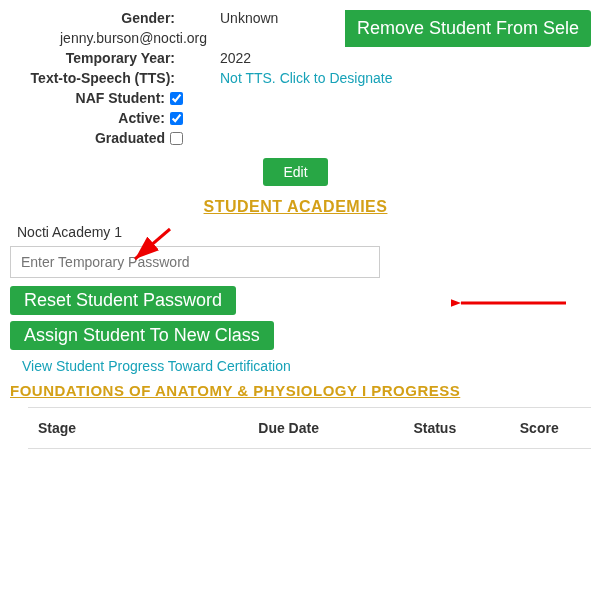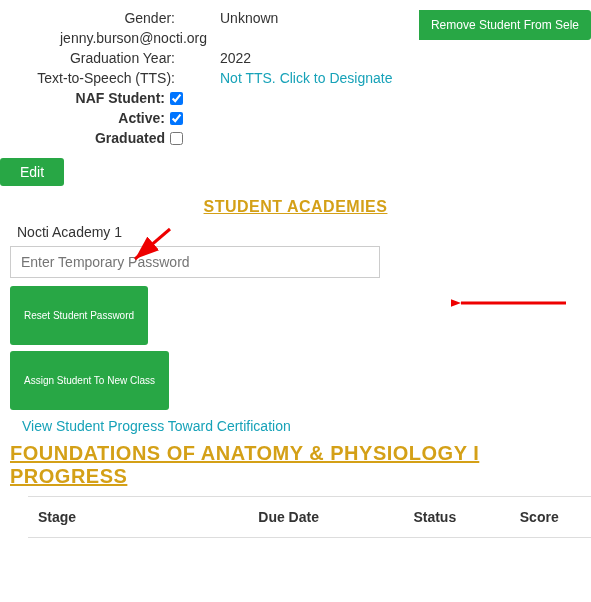--- a/index.html
+++ b/index.html
@@ -23,21 +23,21 @@
     }
 
     .info-row {
       display: flex;
       align-items: center;
       margin-bottom: 4px;
       padding-left: 10px;
     }
 
     .info-label {
-      font-weight: normal;
+      font-weight: bold;
       color: #333;
       text-align: right;
       min-width: 160px;
       padding-right: 5px;
     }
 
     .info-value {
       color: #333;
       margin-left: 40px;
     }
@@ -48,21 +48,21 @@
     }
 
     .remove-btn {
       position: absolute;
       top: 0;
       right: -5px;
       background-color: #28a745;
       color: white;
       border: none;
       padding: 8px 12px;
-      font-size: 12px;
+      font-size: 18px;
       cursor: pointer;
       white-space: nowrap;
     }
 
     .checkbox-row {
       display: flex;
       align-items: center;
       margin-bottom: 4px;
       padding-left: 10px;
     }
@@ -70,20 +70,21 @@
     .checkbox-label {
       font-weight: bold;
       color: #333;
       text-align: right;
       min-width: 160px;
       padding-right: 5px;
     }
 
     .edit-btn-row {
       display: flex;
+      justify-content: center;
       margin: 12px 0;
     }
 
     .edit-btn {
       background-color: #28a745;
       color: white;
       border: none;
       padding: 6px 20px;
       font-size: 14px;
       cursor: pointer;
@@ -118,40 +119,40 @@
       border: 1px solid #ccc;
       font-size: 14px;
       color: #999;
       outline: none;
     }
 
     .green-btn {
       background-color: #28a745;
       color: white;
       border: none;
-      padding: 24px 14px;
-      font-size: 10px;
+      padding: 4px 14px;
+      font-size: 18px;
       cursor: pointer;
       border-radius: 3px;
       display: block;
       margin: 6px 10px;
     }
 
     .view-link {
       color: #17a2b8;
       text-decoration: none;
       padding-left: 22px;
       display: block;
       margin: 8px 0 6px 0;
       font-size: 14px;
     }
 
     .foundations-title {
       color: #d4a017;
-      font-size: 20px;
+      font-size: 15px;
       font-weight: bold;
       text-decoration: underline;
       padding-left: 10px;
       margin: 8px 0 8px 0;
       letter-spacing: 0.5px;
     }
 
     .table-header {
       display: flex;
       padding: 12px 10px;
@@ -183,21 +184,21 @@
         <span class="info-label">Gender:</span>
         <span class="info-value">Unknown</span>
       </div>
 
 
       <div class="info-row">
         <span class="info-value">jenny.burson@nocti.org</span>
       </div>
 
       <div class="info-row">
-        <span class="info-label">Graduation Year:</span>
+        <span class="info-label">Temporary Year:</span>
         <span class="info-value">2022</span>
       </div>
 
       <div class="info-row">
         <span class="info-label">Text-to-Speech (TTS):</span>
         <span class="info-value tts-link">Not TTS. Click to Designate</span>
       </div>
 
     </div>
 

